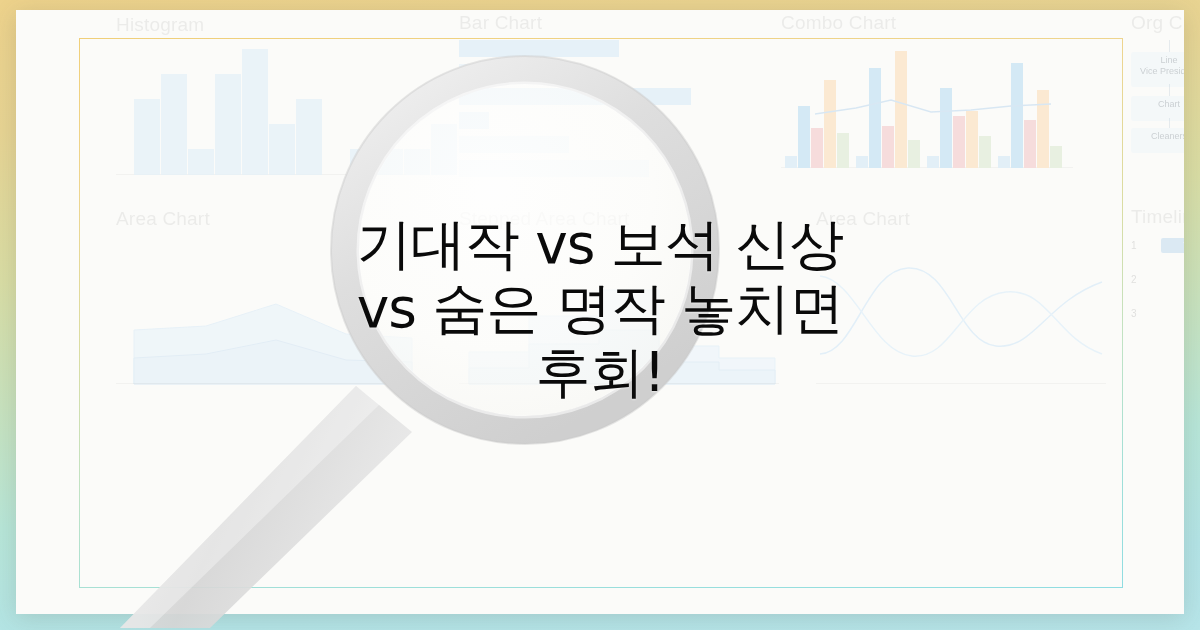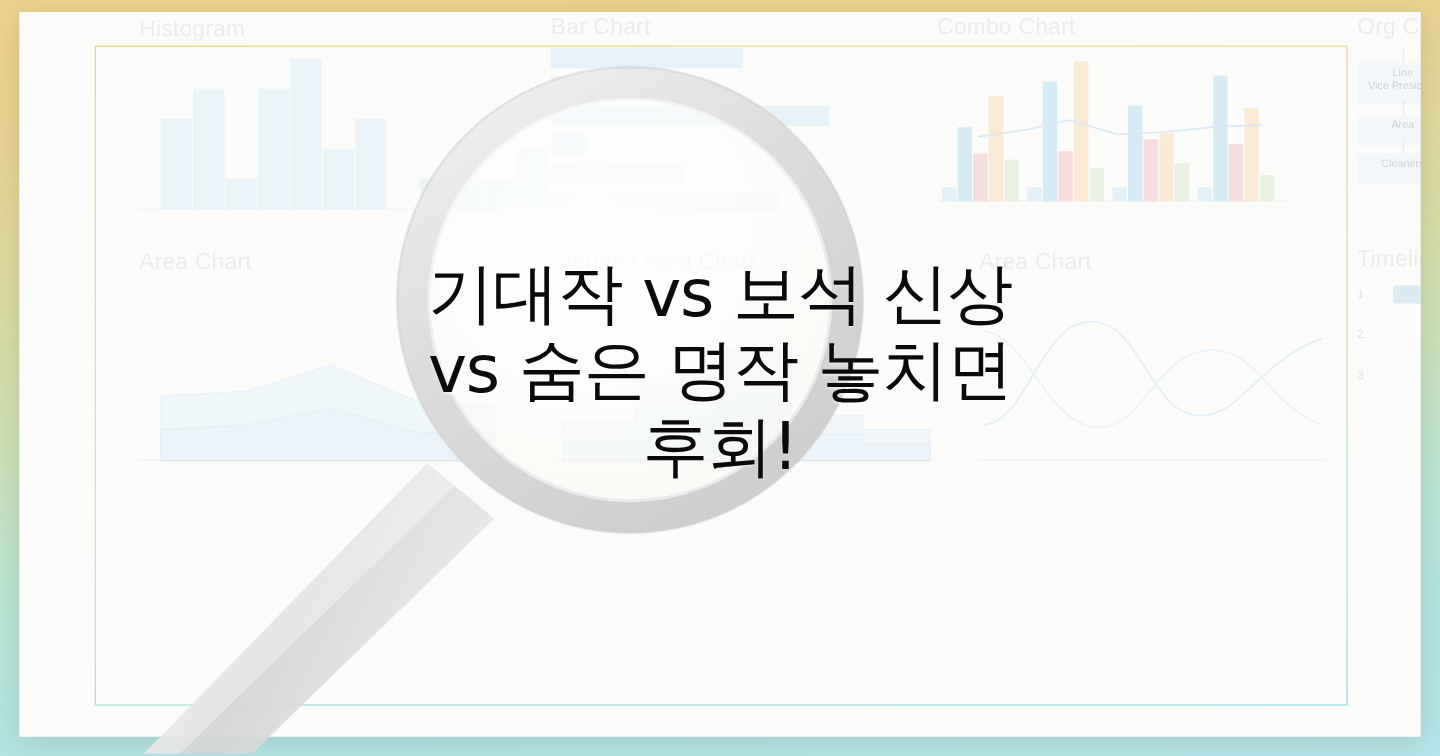--- a/index.html
+++ b/index.html
@@ -147,21 +147,21 @@
       <div class="panel" style="left:1115px;top:2px;width:160px;height:180px;">
         <div class="panel-title">Org Chart</div>
         <div class="plot" style="width:160px;height:150px;">
           <div class="orgline" style="left:38px;top:2px;width:1px;height:12px;"></div>
           <div class="orgbox" style="left:0px;top:14px;width:76px;height:32px;">
             <span>Line</span><br>
             <span>Vice President</span>
           </div>
           <div class="orgline" style="left:38px;top:46px;width:1px;height:12px;"></div>
           <div class="orgbox" style="left:0px;top:58px;width:76px;height:22px;">
-            <span>Area</span>
+            <span>Chart</span>
           </div>
           <div class="orgline" style="left:38px;top:80px;width:1px;height:10px;"></div>
           <div class="orgbox" style="left:0px;top:90px;width:76px;height:22px;">
             <span>Cleaners</span>
           </div>
         </div>
       </div>
 
       <div class="panel" style="left:100px;top:198px;width:300px;height:185px;">
         <div class="panel-title">Area Chart</div>

